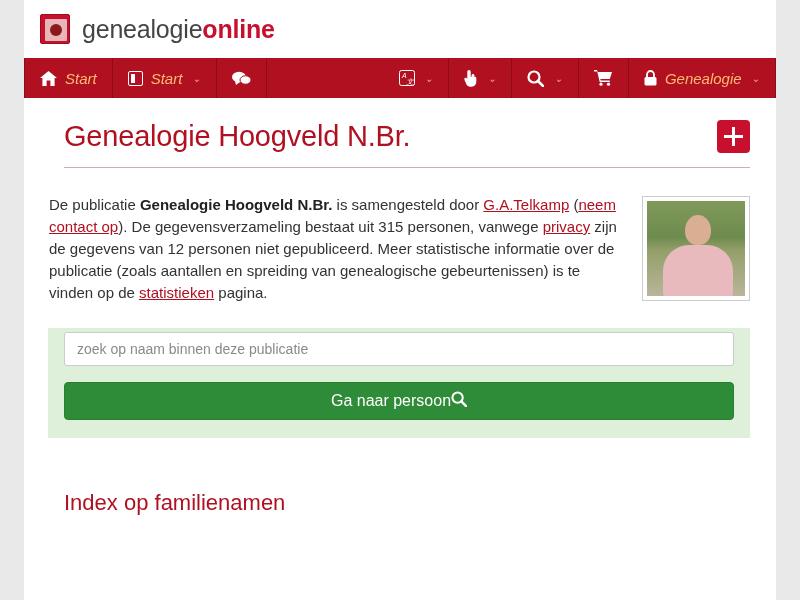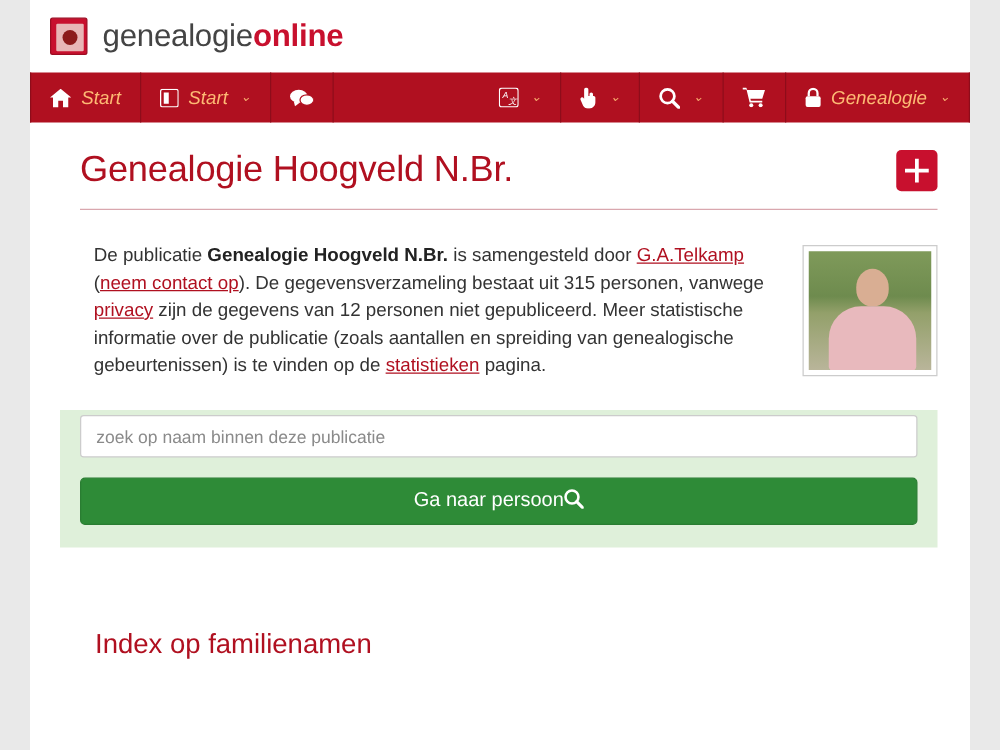--- a/index.html
+++ b/index.html
@@ -131,21 +131,21 @@
   .plus-button::after  { left: 7px; top: 15px; width: 19px; height: 3px; }
   .title-rule {
     margin: 0 26px 0 40px;
     height: 1px;
     background: #d9a7ae;
   }
 
   
   .intro-wrap {
     display: flex;
-    padding: 26px 26px 8px 51px;
+    padding: 26px 26px 8px 25px;
     gap: 18px;
   }
   .intro-text {
     font-size: 15px;
     line-height: 22px;
     color: #333333;
     max-width: 578px;
   }
   .intro-text b { font-weight: bold; color: #222; }
   a.link {
@@ -220,21 +220,21 @@
     font-size: 16px;
     cursor: pointer;
     font-family: "Liberation Sans", sans-serif;
   }
 
   
   .index-heading {
     font-size: 22px;
     color: #b01020;
     font-weight: normal;
-    margin: 12px;
+    margin: 0;
     padding: 52px 16px 0 40px;
   }
 </style>
 </head>
 <body>
 
 <div class="page">
   <div class="content-frame">
 
     <div class="brand">

